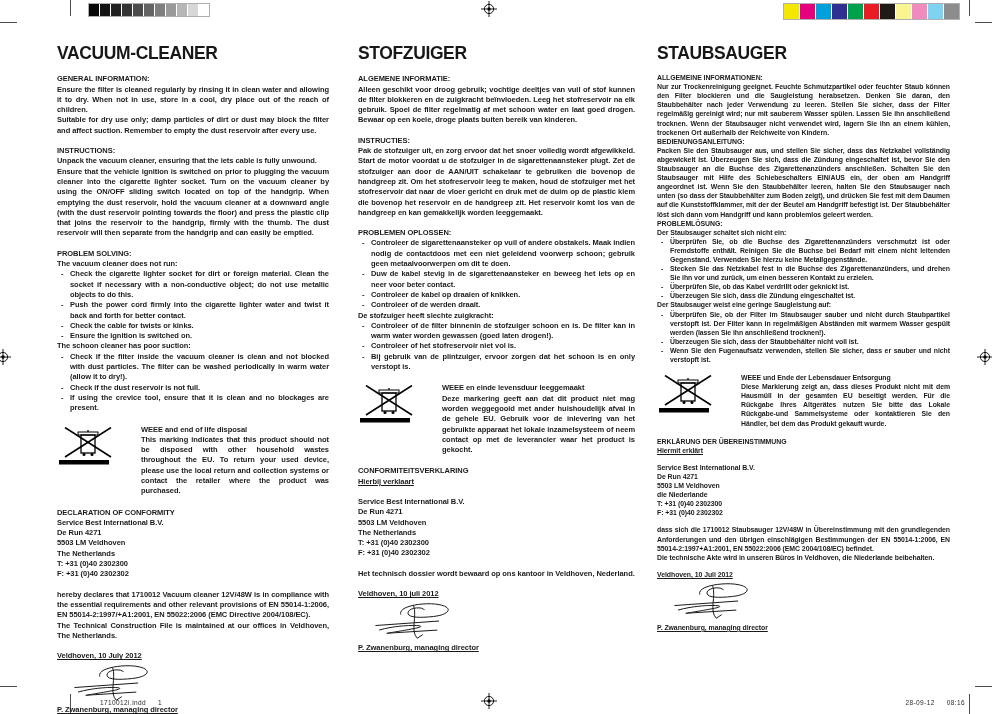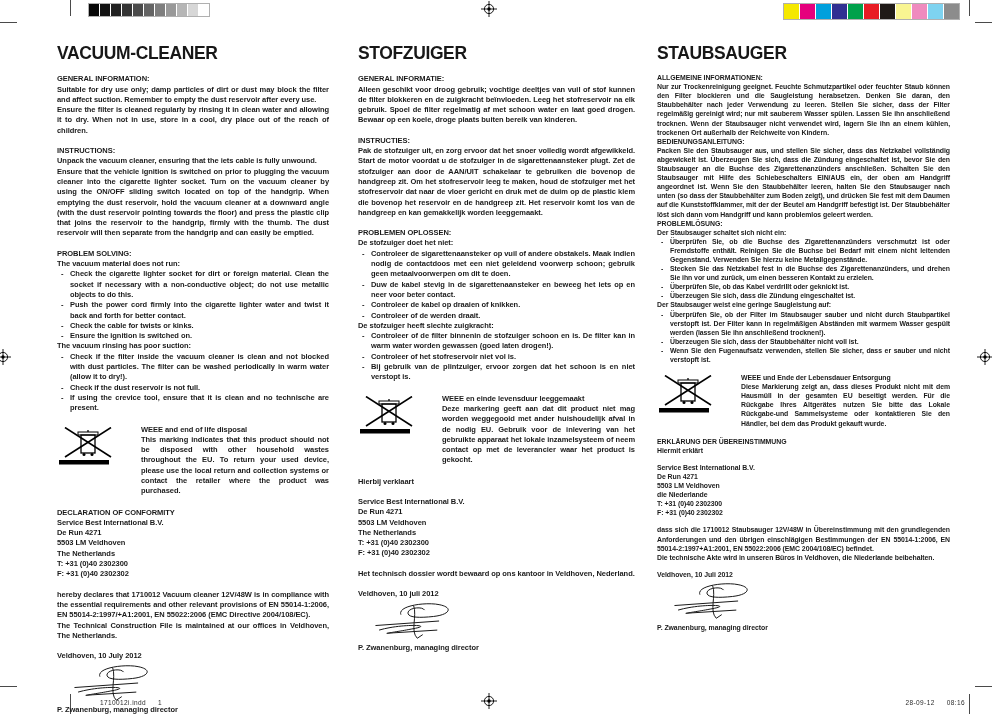--- a/index.html
+++ b/index.html
@@ -33,21 +33,21 @@
     font-size: 19px; font-weight: bold; letter-spacing: -0.4px;
     transform: scaleX(0.92); transform-origin: left center;
     margin: 0 0 16px 0; color: #171717; white-space: nowrap;
   }
 
   .column { font-size: 7.5px; line-height: 10.3px; font-weight: bold; letter-spacing: -0.05px; }
   .column.dense { font-size: 6.9px; line-height: 9.1px; }
 
   .sec-h { text-align: left; }
   .para { margin: 0; text-align: justify; }
-  .para.plain { text-align: left; }
+  .para.plain { text-align: left; text-decoration: underline; }
   .gap { height: 10px; }
   .dense .gap { height: 8px; }
 
   .blist-item { display: flex; }
   .blist-item .dash { flex: none; width: 13px; padding-left: 4px; }
   .blist-item .li-text { flex: 1; text-align: justify; }
 
   .addr div { text-align: left; }
 
   .weee { display: flex; margin: 1px 0; }
@@ -132,60 +132,60 @@
 <div class="cropline" style="left:975px; top:22px; width:17px; height:1px;"></div>
 <div class="cropline" style="left:0; top:686px; width:17px; height:1px;"></div>
 <div class="cropline" style="left:70px; top:694px; width:1px; height:20px;"></div>
 <div class="cropline" style="left:975px; top:686px; width:17px; height:1px;"></div>
 <div class="cropline" style="left:969px; top:694px; width:1px; height:20px;"></div>
 
 <div id="columns">
     <section class="column c1">
       <h1 class="col-title">VACUUM-CLEANER</h1>
       <div class="sec-h">GENERAL INFORMATION:</div>
+      <p class="para">Ensure the filter is cleaned regularly by rinsing it in clean water and allowing it to dry. When not in use, store in a cool, dry place out of the reach of children.</p>
       <p class="para">Suitable for dry use only; damp particles of dirt or dust may block the filter and affect suction. Remember to empty the dust reservoir after every use.</p>
-      <p class="para">Ensure the filter is cleaned regularly by rinsing it in clean water and allowing it to dry. When not in use, store in a cool, dry place out of the reach of children.</p>
       <div class="gap"></div>
       <div class="sec-h">INSTRUCTIONS:</div>
       <p class="para">Unpack the vacuum cleaner, ensuring that the iets cable is fully unwound.</p>
       <p class="para">Ensure that the vehicle ignition is switched on prior to plugging the vacuum cleaner into the cigarette lighter socket. Turn on the vacuum cleaner by using the ON/OFF sliding switch located on top of the handgrip. When emptying the dust reservoir, hold the vacuum cleaner at a downward angle (with the dust reservoir pointing towards the floor) and press the plastic clip that joins the reservoir to the handgrip, firmly with the thumb. The dust reservoir will then separate from the handgrip and can easily be emptied.</p>
       <div class="gap"></div>
       <div class="sec-h">PROBLEM SOLVING:</div>
-      <p class="para">The vacuum material does not run:</p>
+      <p class="para">The vacuum cleaner does not run:</p>
       <div class="blist">
         <div class="blist-item">
           <span class="dash">-</span>
           <span class="li-text">Check the cigarette lighter socket for dirt or foreign material. Clean the socket if necessary with a non-conductive object; do not use metallic objects to do this.</span>
         </div>
         <div class="blist-item">
           <span class="dash">-</span>
           <span class="li-text">Push the power cord firmly into the cigarette lighter water and twist it back and forth for better contact.</span>
         </div>
         <div class="blist-item">
           <span class="dash">-</span>
           <span class="li-text">Check the cable for twists or kinks.</span>
         </div>
         <div class="blist-item">
           <span class="dash">-</span>
           <span class="li-text">Ensure the ignition is switched on.</span>
         </div>
       </div>
-      <p class="para">The vacuum rinsing has poor suction:</p>
+      <p class="para">The schoon cleaner has poor suction:</p>
       <div class="blist">
         <div class="blist-item">
           <span class="dash">-</span>
           <span class="li-text">Check if the filter inside the vacuum cleaner is clean and not blocked with dust particles. The filter can be washed periodically in warm water (allow it to dry!).</span>
         </div>
         <div class="blist-item">
           <span class="dash">-</span>
           <span class="li-text">Check if the dust reservoir is not full.</span>
         </div>
         <div class="blist-item">
           <span class="dash">-</span>
-          <span class="li-text">If using the crevice tool, ensure that it is clean and no technische are present.</span>
+          <span class="li-text">If using the crevice tool, ensure that it is clean and no blockages are present.</span>
         </div>
       </div>
       <div class="gap"></div>
       <div class="weee">
         <div class="weee-ic"><svg viewBox="0 0 74 42" width="74" height="42">
             <rect x="24" y="8" width="14" height="18" fill="none" stroke="#000" stroke-width="1.3"></rect>
             <rect x="21" y="5" width="20" height="3" fill="none" stroke="#000" stroke-width="1"></rect>
             <line x1="31" y1="3" x2="31" y2="5" stroke="#000" stroke-width="1.3"></line>
             <circle cx="27" cy="27.6" r="1.5" fill="#000"></circle>
             <circle cx="35" cy="27.6" r="1.5" fill="#000"></circle>
@@ -215,28 +215,27 @@
       <p class="para plain">Veldhoven, 10 July 2012</p>
       <div class="sig"><svg viewBox="0 0 110 46" width="100" height="42">
           <path d="M34 16 C30 6 62 2 76 5 C92 8 88 16 70 18 C52 20 40 19 42 13 C44 8 58 7 60 11" fill="none" stroke="#1a1a1a" stroke-width="1.1"></path>
           <path d="M6 28 L76 23 M10 33 C34 26 70 27 50 31 C30 35 6 38 26 36 L74 33" fill="none" stroke="#1a1a1a" stroke-width="1.1"></path>
           <path d="M48 6 C52 18 44 34 52 42 L58 38" fill="none" stroke="#1a1a1a" stroke-width="1.1"></path>
         </svg></div>
       <p class="para plain">P. Zwanenburg, managing director</p>
     </section>
     <section class="column c2">
       <h1 class="col-title">STOFZUIGER</h1>
-      <div class="sec-h">GENERAL INFORMATIE:</div>
+      <div class="sec-h">ALGEMENE INFORMATIE:</div>
       <p class="para">Alleen geschikt voor droog gebruik; vochtige deeltjes van vuil of stof kunnen de filter blokkeren en de zuigkracht beïnvloeden. Leeg het stofreservoir na elk gebruik. Spoel de filter regelmatig af met schoon water en laat goed drogen. Bewaar op een koele, droge plaats buiten bereik van kinderen.</p>
       <div class="gap"></div>
       <div class="sec-h">INSTRUCTIES:</div>
       <p class="para">Pak de stofzuiger uit, en zorg ervoor dat het snoer volledig wordt afgewikkeld. Start de motor voordat u de stofzuiger in de sigarettenaansteker plugt. Zet de stofzuiger aan door de AAN/UIT schakelaar te gebruiken die bovenop de handgreep zit. Om het stofreservoir leeg te maken, houd de stofzuiger met het stofreservoir dat naar de vloer gericht en druk met de duim op de plastic klem die bovenop het reservoir en de handgreep zit. Het reservoir komt los van de handgreep en kan gemakkelijk worden leeggemaakt.</p>
       <div class="gap"></div>
       <div class="sec-h">PROBLEMEN OPLOSSEN:</div>
-      <p class="para">De stofzuiger doet het niet:</p>
       <div class="blist">
         <div class="blist-item">
           <span class="dash">-</span>
           <span class="li-text">Controleer de sigarettenaansteker op vuil of andere obstakels. Maak indien nodig de contactdoos met een niet geleidend voorwerp schoon; gebruik geen metaalvoorwerpen om dit te doen.</span>
         </div>
         <div class="blist-item">
           <span class="dash">-</span>
           <span class="li-text">Duw de kabel stevig in de sigarettenaansteker en beweeg het iets op en neer voor beter contact.</span>
         </div>
         <div class="blist-item">
@@ -253,41 +252,42 @@
         <div class="blist-item">
           <span class="dash">-</span>
           <span class="li-text">Controleer of de filter binnenin de stofzuiger schoon en is. De filter kan in warm water worden gewassen (goed laten drogen!).</span>
         </div>
         <div class="blist-item">
           <span class="dash">-</span>
           <span class="li-text">Controleer of het stofreservoir niet vol is.</span>
         </div>
         <div class="blist-item">
           <span class="dash">-</span>
-          <span class="li-text">Bij gebruik van de plintzuiger, ervoor zorgen dat het schoon is en niet verstopt is.</span>
+          <span class="li-text">Bij gebruik van de plintzuiger, ervoor zorgen dat het schoon is en only verstopt is.</span>
         </div>
       </div>
       <div class="gap"></div>
       <div class="weee">
         <div class="weee-ic"><svg viewBox="0 0 74 42" width="74" height="42">
             <rect x="24" y="8" width="14" height="18" fill="none" stroke="#000" stroke-width="1.3"></rect>
             <rect x="21" y="5" width="20" height="3" fill="none" stroke="#000" stroke-width="1"></rect>
             <line x1="31" y1="3" x2="31" y2="5" stroke="#000" stroke-width="1.3"></line>
             <circle cx="27" cy="27.6" r="1.5" fill="#000"></circle>
             <circle cx="35" cy="27.6" r="1.5" fill="#000"></circle>
             <line x1="8" y1="0.5" x2="54" y2="30" stroke="#000" stroke-width="1.6"></line>
             <line x1="54" y1="0.5" x2="8" y2="30" stroke="#000" stroke-width="1.6"></line>
             <rect x="2" y="33" width="50" height="4.5" fill="#000"></rect>
           </svg></div>
         <div class="weee-tx">
           <div class="weee-title">WEEE en einde levensduur leeggemaakt</div>
-          <div class="weee-body">Deze markering geeft aan dat dit product niet mag worden weggegooid met ander huishoudelijk afval in de nodig EU. Gebruik voor de inlevering van het gebruikte apparaat het lokale inzamelsysteem of neem contact op met de leverancier waar het product is gekocht.</div>
-        </div>
-      </div>
-      <div class="gap"></div>
+          <div class="weee-body">Deze markering geeft aan dat dit product niet mag worden weggegooid met ander huishoudelijk afval in de gehele EU. Gebruik voor de inlevering van het gebruikte apparaat het lokale inzamelsysteem of neem contact op met de leverancier waar het product is gekocht.</div>
+        </div>
+      </div>
+      <div class="gap"></div>
+      <div class="sec-h">CONFORMITEITSVERKLARING</div>
       <p class="para plain">Hierbij verklaart</p>
       <div class="gap"></div>
       <div class="addr">
         <div class="addr-line">Service Best International B.V.</div>
         <div class="addr-line">De Run 4271</div>
         <div class="addr-line">5503 LM Veldhoven</div>
         <div class="addr-line">The Netherlands</div>
         <div class="addr-line">T: +31 (0)40 2302300</div>
         <div class="addr-line">F: +31 (0)40 2302302</div>
       </div>

